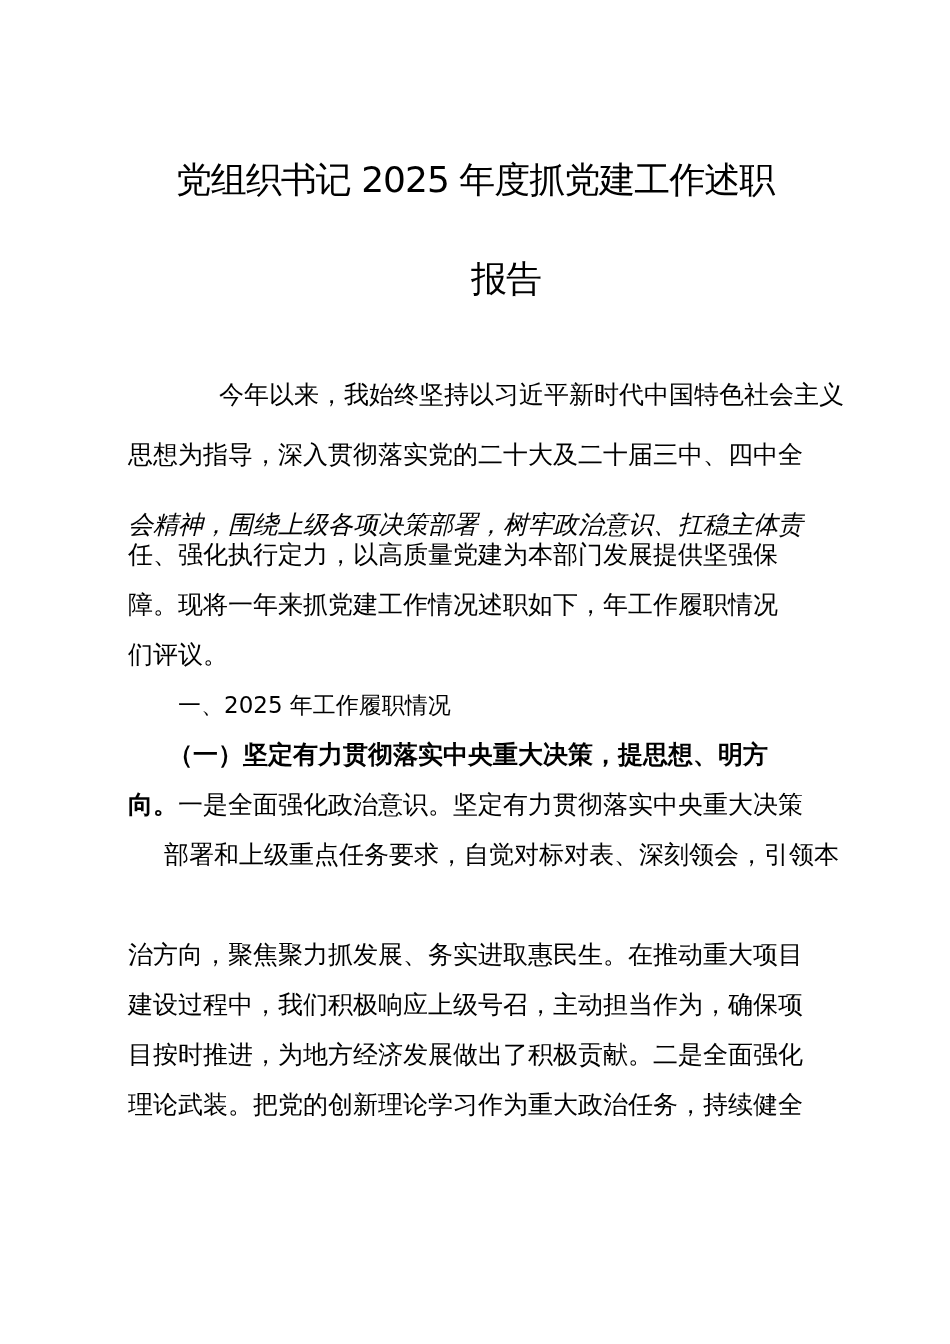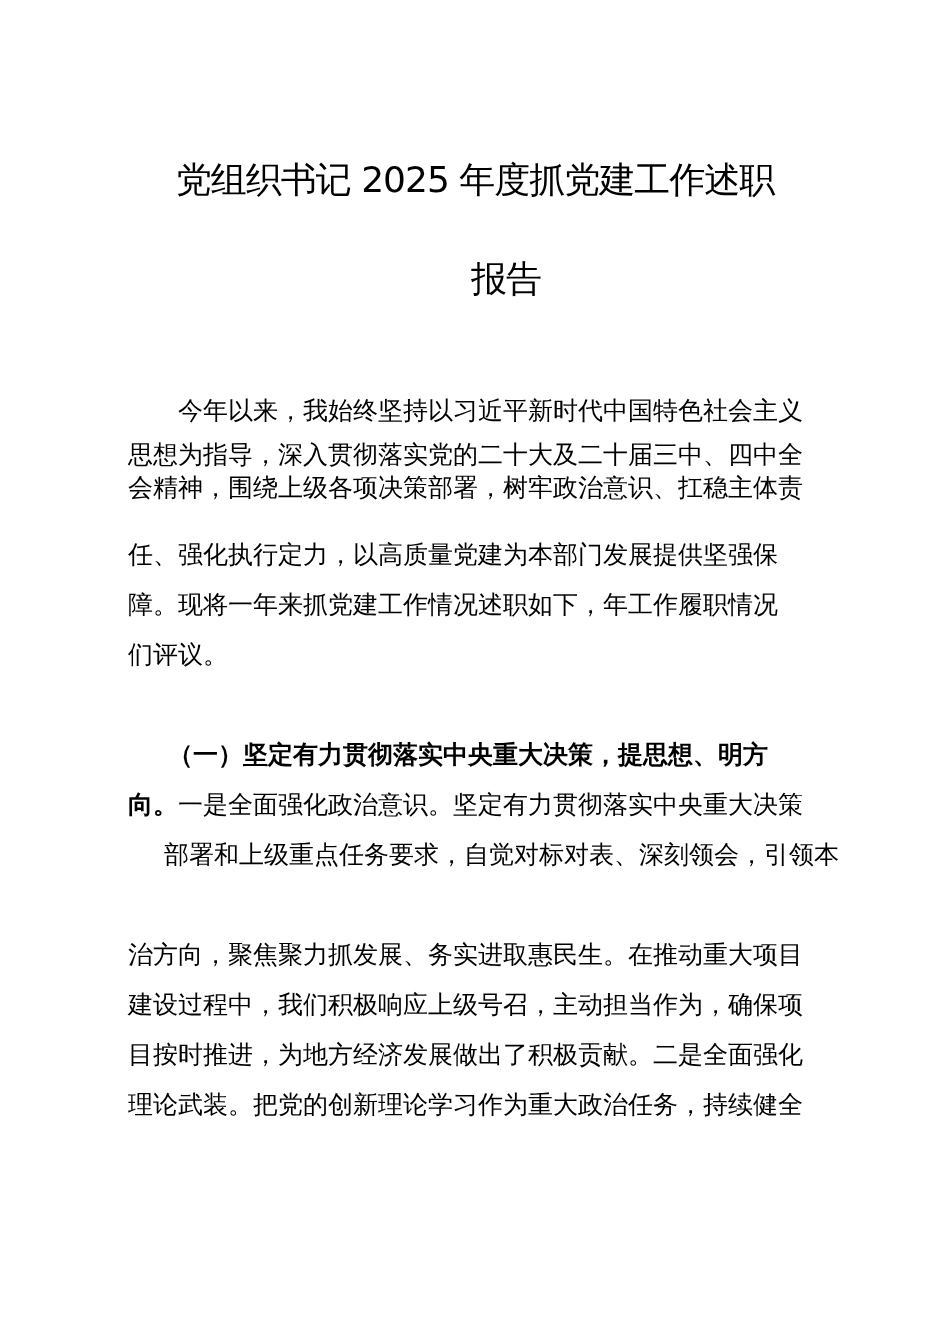--- a/index.html
+++ b/index.html
@@ -50,27 +50,28 @@
 </style>
 </head>
 <body>
 
 <div class="page">
 
   <div class="title title-l1">党组织书记 2025 年度抓党建工作述职</div>
   <div class="title title-l2">报告</div>
 
 
-  <div class="line indent" style="top:396px;">今年以来，我始终坚持以习近平新时代中国特色社会主义</div>
+  <div class="line indent" style="top:380px;margin-left:41px;">今年以来，我始终坚持以习近平新时代中国特色社会主义</div>
   <div class="line" style="top:440px;">思想为指导，深入贯彻落实党的二十大及二十届三中、四中全</div>
-  <div class="line" style="top:473px;">会精神，围绕上级各项决策部署，树牢政治意识、扛稳主体责</div>
+  <div class="line" style="top:510px;font-style:italic;">会精神，围绕上级各项决策部署，树牢政治意识、扛稳主体责</div>
   <div class="line" style="top:540px;">任、强化执行定力，以高质量党建为本部门发展提供坚强保</div>
   <div class="line" style="top:590px;">障。现将一年来抓党建工作情况述职如下，年工作履职情况</div>
   <div class="line" style="top:640px;">们评议。</div>
 
+  <div class="line indent section-heading" style="top:690px;">一、2025 年工作履职情况</div>
 
   <div class="line bold" style="top:740px; left:168px;">（一）坚定有力贯彻落实中央重大决策，提思想、明方</div>
   <div class="line" style="top:790px;">
     <span class="bold">向。</span><span>一是全面强化政治意识。坚定有力贯彻落实中央重大决策</span>
   </div>
 
   <div class="line" style="top:840px;margin-left:36px;">部署和上级重点任务要求，自觉对标对表、深刻领会，引领本</div>
   <div class="line" style="top:940px;">治方向，聚焦聚力抓发展、务实进取惠民生。在推动重大项目</div>
   <div class="line" style="top:1040px;">目按时推进，为地方经济发展做出了积极贡献。二是全面强化</div>
   <div class="line" style="top:990px;">建设过程中，我们积极响应上级号召，主动担当作为，确保项</div>

